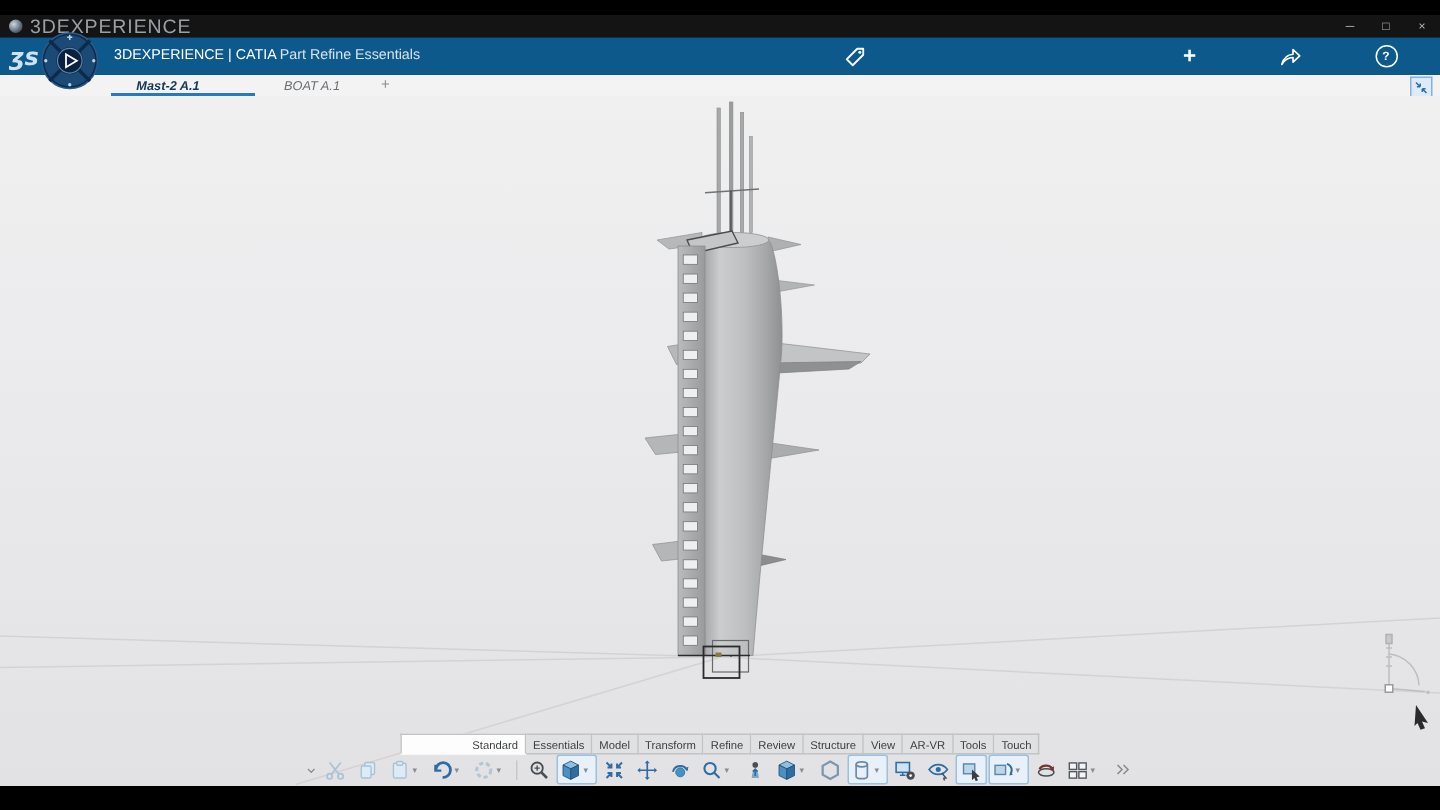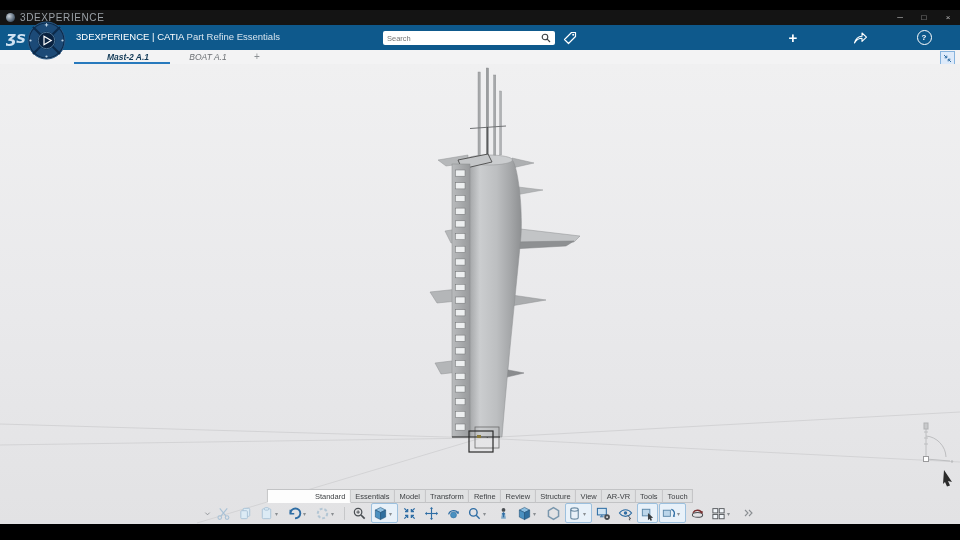--- a/index.html
+++ b/index.html
@@ -4,21 +4,21 @@
 <style>
   html,body{margin:0;padding:0;background:#000;width:960px;height:540px;overflow:hidden;
     font-family:"Liberation Sans","DejaVu Sans",sans-serif;-webkit-font-smoothing:antialiased;}
   .stage{position:absolute;top:0;left:0;width:960px;height:540px;background:#000;}
 
   
   .titlebar{position:absolute;top:10px;left:0;width:960px;height:15px;background:#141414;
     display:flex;align-items:center;color:#8e9399;}
   .win-ico{width:9px;height:9px;border-radius:50%;margin:0 5px 0 6px;
     background:radial-gradient(circle at 35% 35%,#cfd6dd,#5a6a7a 60%,#22303e);}
-  .win-title{font-size:10px;letter-spacing:.6px;color:#9aa0a6;}
+  .win-title{font-size:13px;letter-spacing:.6px;color:#9aa0a6;}
   .win-controls{margin-left:auto;display:flex;}
   .win-btn{width:24px;height:15px;display:flex;align-items:center;justify-content:center;
     font-size:8px;color:#b8b8b8;cursor:default;}
 
   
   .header{position:absolute;top:25px;left:0;width:960px;height:25px;background:#0e598c;}
   .logo{position:absolute;left:6px;top:27px;}
   .compass{position:absolute;left:27px;top:21px;z-index:6;}
   .app-title{position:absolute;left:76px;top:31px;font-size:9.5px;color:#fff;white-space:pre;}
   .app-title .b{font-weight:normal;}
@@ -106,49 +106,40 @@
     <circle cx="19.5" cy="19.5" r="8.2" fill="#0a2240" stroke="#5e87a8" stroke-width=".8"></circle>
     <path d="M17 15.2l7.2 4.3-7.2 4.3z" fill="none" stroke="#fff" stroke-width="1.2"></path>
     <path d="M19.5 2.2v3.4M17.8 3.9h3.4" stroke="#bcd2e4" stroke-width="1"></path>
     <circle cx="19.5" cy="35.5" r="1.1" fill="#bcd2e4"></circle>
     <circle cx="3.5" cy="19.5" r="1.1" fill="#bcd2e4"></circle>
     <circle cx="35.5" cy="19.5" r="1.1" fill="#bcd2e4"></circle>
   </svg>
 
   <div class="app-title"><span class="b">3D</span><span>EXPERIENCE</span><span> | </span><span class="b">CATIA </span><span class="lt">Part Refine Essentials</span></div>
 
-  <div class="searchwrap">
-    <input type="text" placeholder="Search" style="">
-    <span class="search-ico">
-      <svg width="10" height="10" viewBox="0 0 10 10">
-        <circle cx="4" cy="4" r="2.8" fill="none" stroke="#3c3f42" stroke-width="1.1"></circle>
-        <line x1="6.2" y1="6.2" x2="9" y2="9" stroke="#3c3f42" stroke-width="1.2"></line>
-      </svg>
-    </span>
-  </div>
 
   <span class="tagbtn">
     <svg width="16" height="16" viewBox="0 0 16 16">
       <path d="M2.5 9.5l7-7h4v4l-7 7z" fill="none" stroke="#fff" stroke-width="1.2" stroke-linejoin="round"></path>
       <circle cx="11.2" cy="4.8" r="1" fill="#fff"></circle>
     </svg>
   </span>
 
   <span class="hact add">+</span>
   <span class="hact share">
     <svg width="15" height="13" viewBox="0 0 15 13">
       <path d="M1.5 12c1.2-4.5 4-6.6 7.5-6.8V2l4.5 4.2-4.5 4.2V7.3C6 7.3 3.3 9 1.5 12z" fill="none" stroke="#fff" stroke-width="1.1" stroke-linejoin="round"></path>
     </svg>
   </span>
   <span class="hact help">
     <span class="helpring">?</span>
   </span>
 
   <div class="tabbar">
-    <div class="doctab active" style="left:80px;width:96px;text-align:center;">
+    <div class="doctab active" style="left:64px;width:96px;text-align:center;">
       <span>Mast-2 A.1</span>
     </div>
     <div class="doctab" style="left:172px;width:72px;">
       <span>BOAT A.1</span>
     </div>
     <div class="tab-underline"></div>
     <div class="tab-add">+</div>
     <div class="collapsebtn">
       <svg width="9" height="9" viewBox="0 0 9 9">
         <path d="M3.8 3.8L1 1M3.8 3.8H1.6M3.8 3.8V1.6M5.2 5.2L8 8M5.2 5.2h2.2M5.2 5.2v2.2" stroke="#2e6da4" stroke-width="1"></path>

